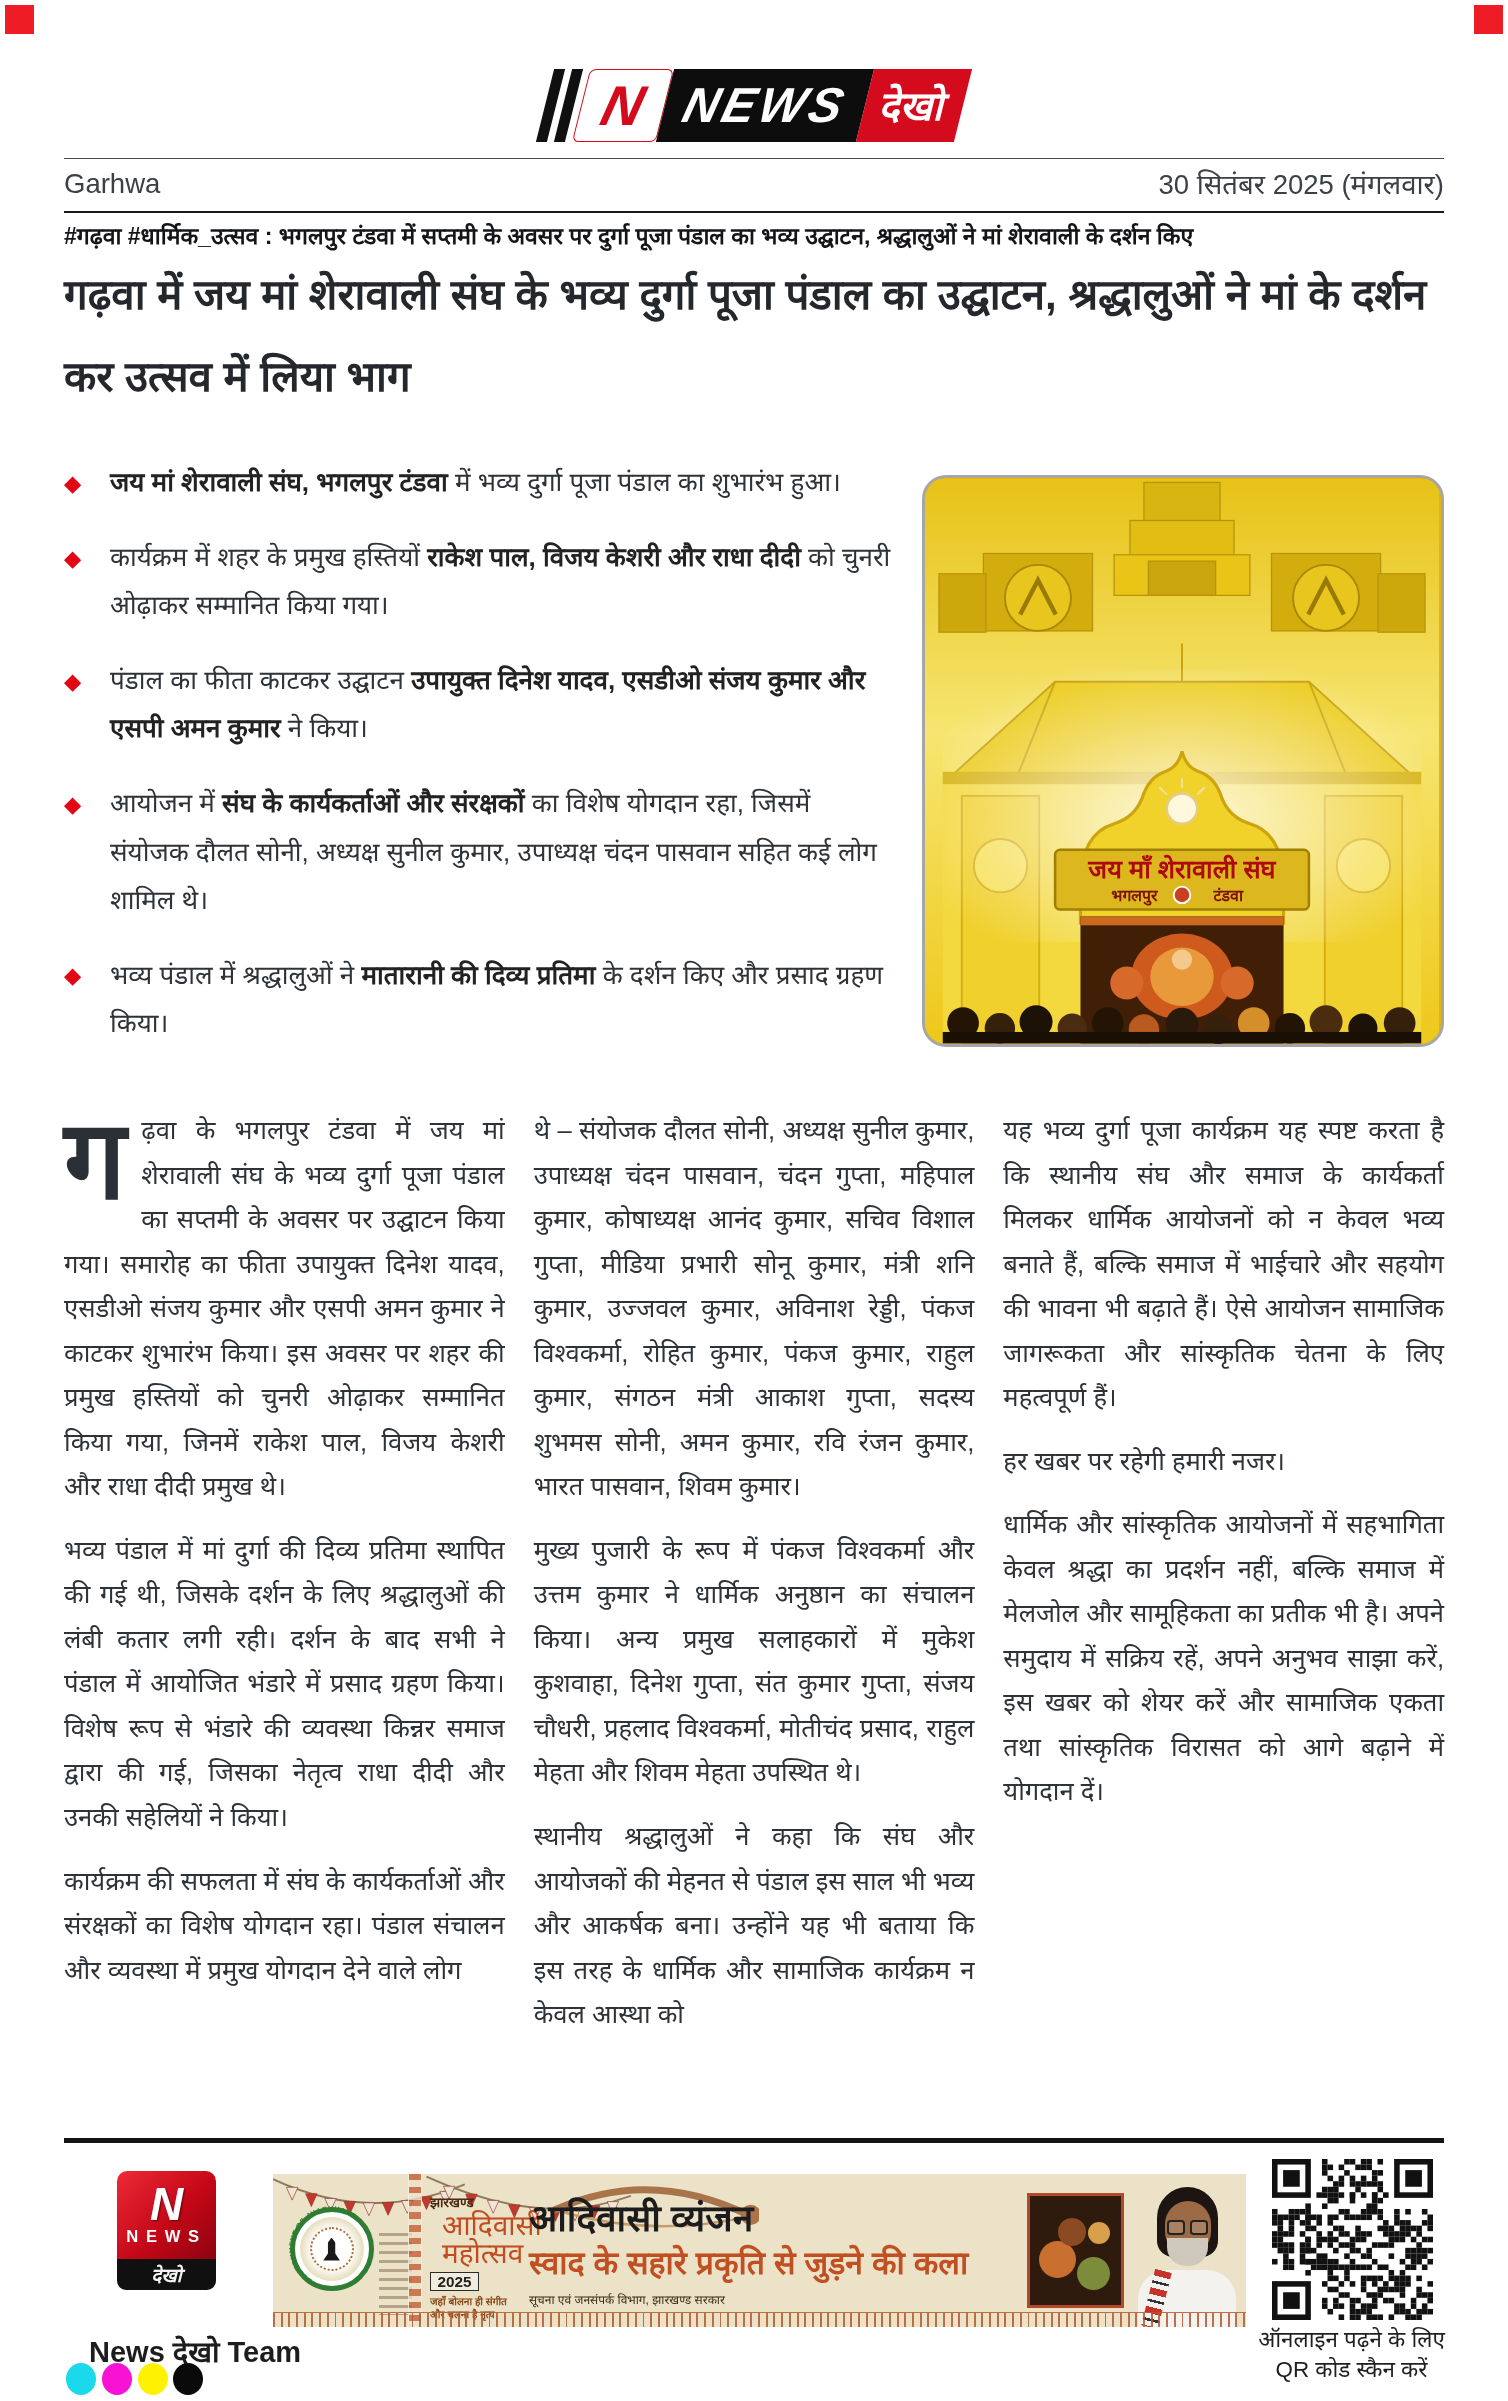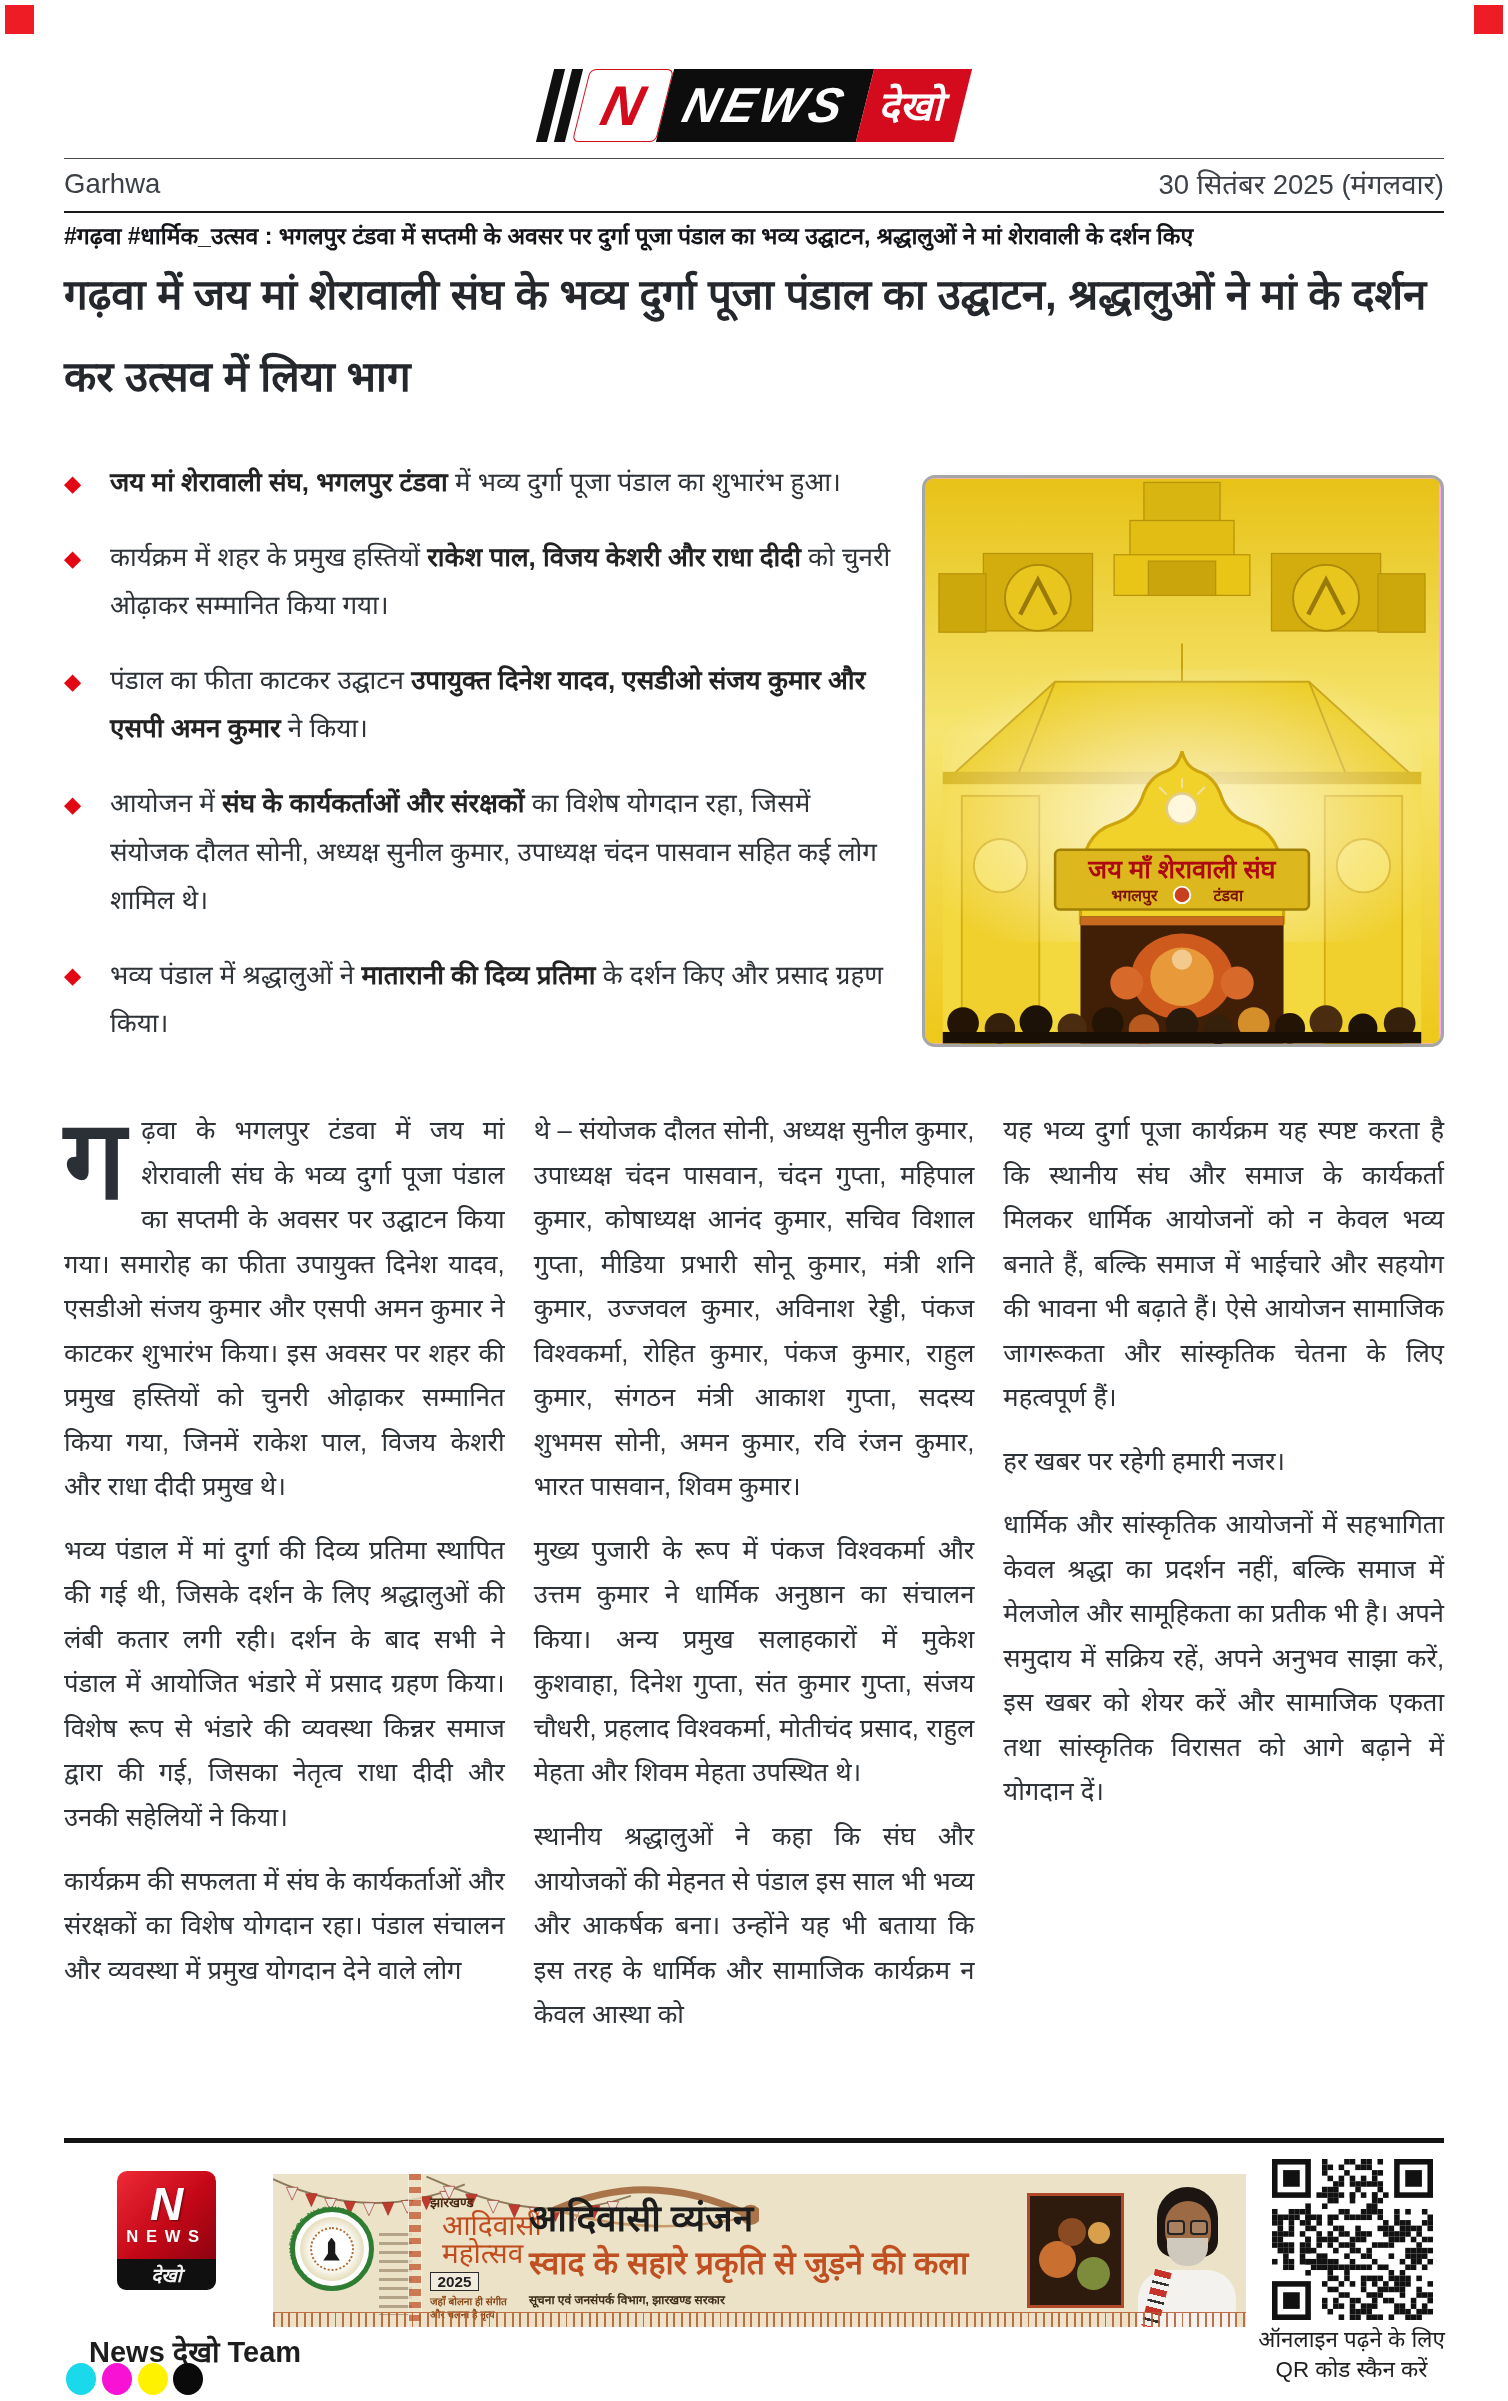--- a/index.html
+++ b/index.html
@@ -31,21 +31,21 @@
             font-size:42px;line-height:1.95;font-weight:800;color:#24272b;}
 
   
   .lede{position:absolute;left:64px;top:458px;width:1380px;display:flex;gap:31px;justify-content:center;}
   .bullets{width:828px;list-style:none;margin:0;padding:0;}
   .bullets li{position:relative;padding-left:46px;font-size:26px;line-height:1.85;
               margin-bottom:27px;color:#2e3338;}
   .bullets li::before{content:"◆";position:absolute;left:0;top:4.5px;color:#e30613;font-size:22.4px;}
   .bullets .bb{font-weight:700;color:#222;}
   .photo-fig{width:522px;margin:16.6px 0 0 0;}
-  .photo-frame{border:3.8px solid #a6a6a6;border-radius:13px;overflow:hidden;background:#f0abfc;}
+  .photo-frame{border:3.8px solid #a6a6a6;border-radius:24px;overflow:hidden;background:#eab308;}
   .photo-frame svg{display:block;}
 
   
   .body-cols{position:absolute;left:64px;top:1108px;width:1380px;display:flex;gap:29px;}
   .body-cols .col{flex:1 1 0;min-width:0;}
   .body-cols p{margin:0 0 19px 0;font-size:25.6px;line-height:1.74;text-align:justify;color:#2e3338;}
   .dropcap{float:left;font-size:110px;line-height:96px;font-weight:700;color:#2b3036;
            margin:3.8px 15.3px 5.1px 0;}
 
   
@@ -82,21 +82,21 @@
   .bow{position:absolute;left:275px;top:3.8px;width:211px;height:61px;}
   .fest{position:absolute;left:157px;top:22px;width:109px;line-height:1.02;}
   .fest .state{font-size:13.4px;font-weight:700;color:#4a2c15;margin-bottom:1.9px;}
   .fest .big{font-size:28px;font-weight:400;color:#c14d1e;margin-left:12px;}
   .fest .year{display:inline-block;margin-top:3.8px;border:1.9px solid #2b2b2b;background:#f1ecdd;
         font-size:15.3px;font-weight:800;color:#222;padding:0.6px 6.4px;}
   .fest .tg{margin-top:5.1px;font-size:10.2px;font-weight:700;color:#8a4a1a;line-height:1.25;}
   .banner-center{position:absolute;left:256px;top:25.6px;width:447px;text-align:left;}
   .banner-center .t1{font-size:37px;font-weight:800;color:#1c1c1c;line-height:1.05;}
   .banner-center .t2{font-size:32px;font-weight:800;color:#c05022;line-height:1.15;margin-top:6.4px;}
-  .banner-center .credit{font-size:12px;font-weight:700;color:#3c2c18;margin-top:9px;}
+  .banner-center .credit{font-size:12px;font-weight:400;color:#3c2c18;margin-top:9px;}
   .food{position:absolute;left:754px;top:19px;width:97px;height:115px;background:#2e1b0e;
         border:3.8px solid #b14a2b;box-sizing:border-box;overflow:hidden;}
   .food i{position:absolute;border-radius:50%;}
   .man{position:absolute;left:856px;top:7.7px;width:116px;height:146px;overflow:hidden;}
   .man .body{position:absolute;left:9px;bottom:-3.8px;width:98px;height:61px;background:#f4f2ee;
         border-radius:29px 29px 0 0;}
   .man .sash{position:absolute;left:19px;bottom:0;width:16.6px;height:58px;
         background:repeating-linear-gradient(to bottom,#c7332b 0 6.4px,#f4f2ee 6.4px 11.5px,#333 11.5px 14px,#f4f2ee 14px 19px);transform:rotate(14deg);}
   .man .hair{position:absolute;left:28px;top:5.1px;width:61px;height:70px;background:#1c1511;border-radius:31px 31px 16.6px 16.6px;}
   .man .head{position:absolute;left:36px;top:19px;width:46px;height:54px;background:#9c6b45;border-radius:23px;}

